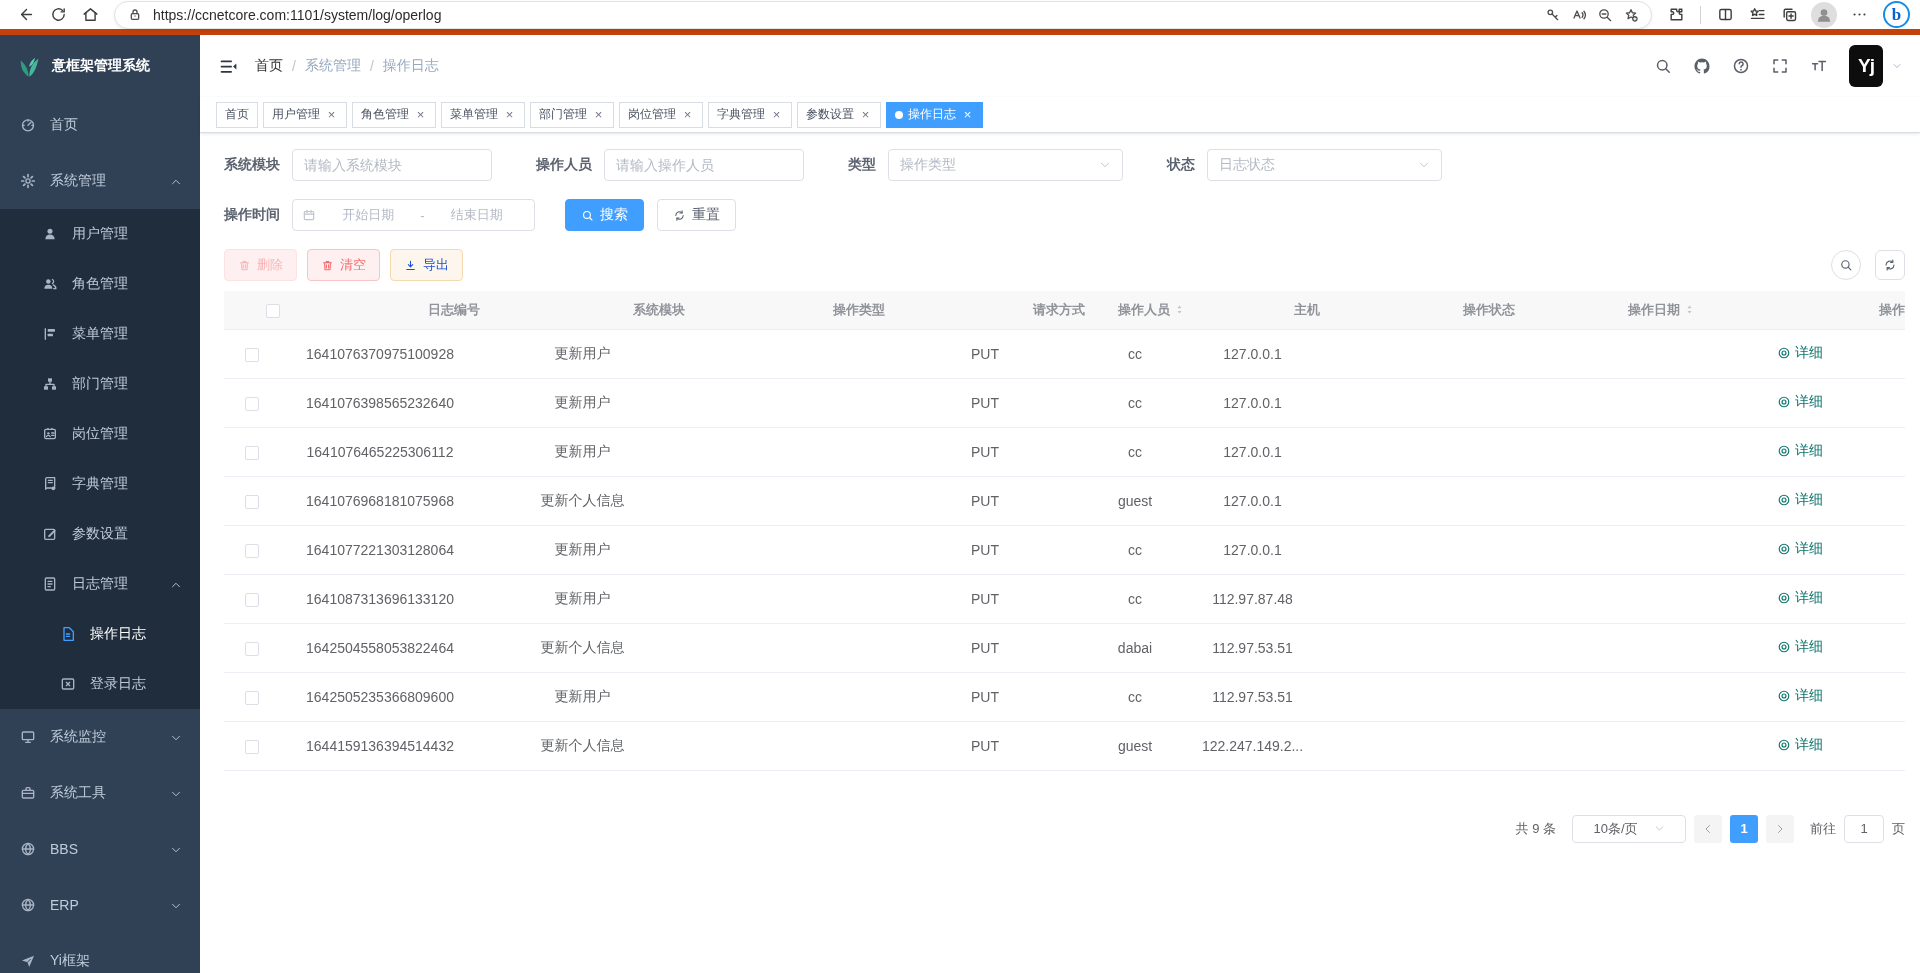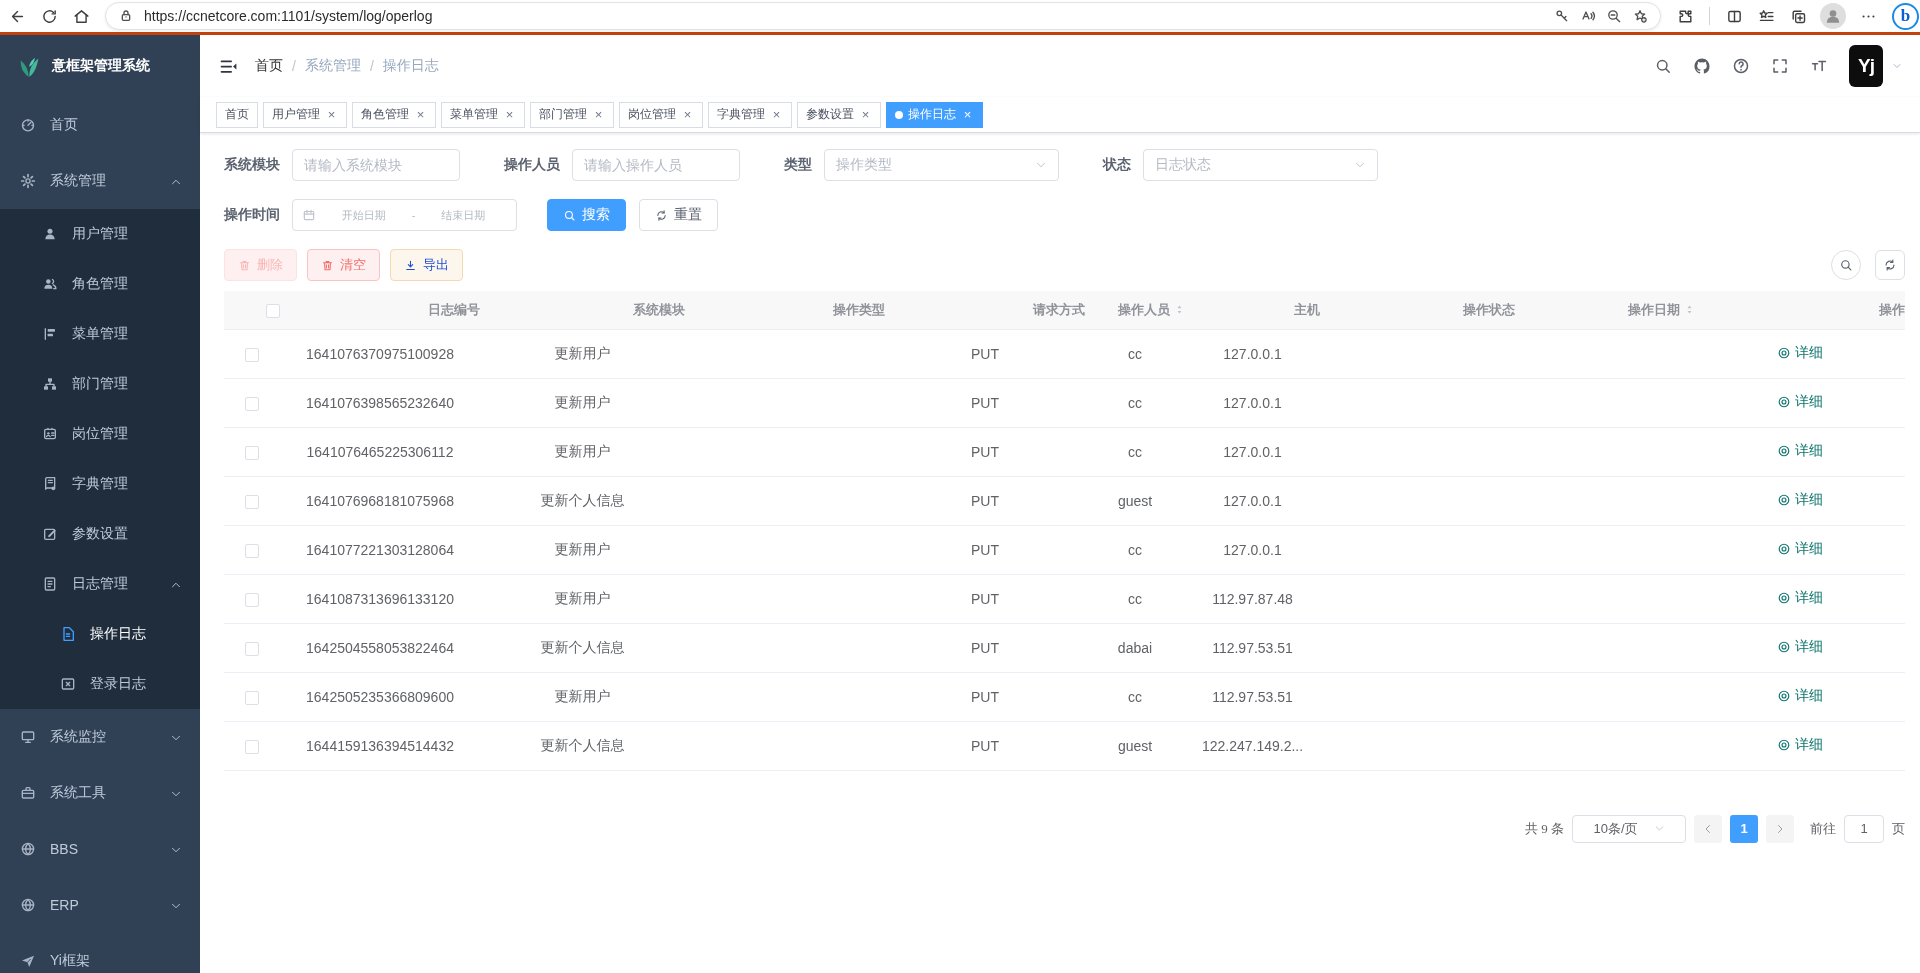--- a/index.html
+++ b/index.html
@@ -3,22 +3,22 @@
 <meta charset="utf-8">
 <style>
   * { box-sizing: border-box; margin: 0; padding: 0; }
   html, body { width: 1920px; height: 973px; overflow: hidden; background: #fff;
     font-family: "Liberation Sans", "DejaVu Sans", sans-serif; }
   [data-icon] { display: inline-flex; align-items: center; justify-content: center; }
   [data-icon] svg { width: 100%; height: 100%; display: block; }
   .cx { display: flex; align-items: center; justify-content: center; }
 
   
-  .browser { height: 35px; background: #fff; border-bottom: 3px solid #c2410c;
-    display: flex; align-items: center; padding: 0 1px; }
+  .browser { height: 35px; background: #fff; border-bottom: 6px solid #c2410c;
+    display: flex; align-items: center; padding: 0 10px; }
   .b-icon { width: 32px; height: 28px; color: #3e3e3e; display: flex; align-items: center; justify-content: center; cursor: pointer; flex-shrink: 0; }
   .b-icon > span, .b-icon { }
   .b-ic { width: 17px; height: 17px; }
   .urlbar { flex: 1; height: 28px; margin: 0 8px; background: #fff; border: 1px solid #e2e2e2;
     box-shadow: 0 1px 3px rgba(0,0,0,.08); border-radius: 14px; display: flex; align-items: center;
     padding: 0 12px; gap: 10px; min-width: 0; cursor: text; }
   .url { flex: 1; font-size: 14px; color: #2b2b2b; white-space: nowrap; overflow: hidden; }
   .u-ic { width: 16px; height: 16px; color: #4f4f4f; flex-shrink: 0; cursor: pointer; }
   .vdiv { width: 1px; height: 18px; background: #d4d4d4; margin: 0 8px; flex-shrink: 0; }
   .b-avatar { width: 26px; height: 26px; border-radius: 50%; background: #dedede; color: #8f8f8f; margin: 0 6px; cursor: pointer; flex-shrink: 0; }
@@ -65,29 +65,29 @@
   .tag .x { font-style: normal; font-size: 13px; line-height: 14px; width: 13px; text-align: center; color: #6f7686; }
   .tag.active { background: #409EFF; border-color: #409EFF; color: #fff; }
   .tag.active .x { color: #fff; }
   .dot { width: 8px; height: 8px; border-radius: 50%; background: #fff; display: inline-block; }
 
   
   .content { flex: 1; padding: 16px 15px 0 24px; position: relative; }
   .frow { display: flex; align-items: center; margin-bottom: 18px; }
   .fgroup { display: flex; align-items: center; margin-right: 44px; }
   .flabel { font-size: 14px; font-weight: bold; color: #5c6370; margin-right: 12px; white-space: nowrap; }
-  .finput { width: 168px; height: 32px; border: 1px solid #dcdfe6; border-radius: 4px; padding: 0 11px;
+  .finput { width: 200px; height: 32px; border: 1px solid #dcdfe6; border-radius: 4px; padding: 0 11px;
     font-size: 14px; color: #606266; outline: none; font-family: inherit; }
   .finput::placeholder { color: #b3b9c4; }
   .fselect { width: 235px; height: 32px; border: 1px solid #dcdfe6; border-radius: 4px; background: #fff;
     display: flex; align-items: center; justify-content: space-between; padding: 0 11px;
     color: #b3b9c4; font-size: 14px; cursor: pointer; }
   .chev { width: 12px; height: 12px; color: #c0c4cc; }
-  .daterange { width: 225px; height: 32px; border: 1px solid #dcdfe6; border-radius: 4px; background: #fff;
-    display: flex; align-items: center; padding: 0 9px; gap: 4px; font-size: 11px; color: #b3b9c4; cursor: pointer; }
+  .daterange { width: 243px; height: 32px; border: 1px solid #dcdfe6; border-radius: 4px; background: #fff;
+    display: flex; align-items: center; padding: 0 9px; gap: 4px; font-size: 13px; color: #b3b9c4; cursor: pointer; }
   .cal { width: 14px; height: 14px; color: #c0c4cc; flex-shrink: 0; }
   .dph { flex: 1; text-align: center; white-space: nowrap; }
   .btn { height: 32px; border-radius: 4px; display: inline-flex; align-items: center; gap: 6px;
     font-size: 14px; padding: 4px 15px; cursor: pointer; border: 1px solid transparent; background: #fff; font-family: inherit; }
   .btn [data-icon] { width: 13px; height: 13px; }
   .btn-search { background: #409EFF; border-color: #409EFF; color: #fff; margin-left: 30px; }
   .btn-reset { border-color: #dcdfe6; color: #5c6370; margin-left: 13px; }
   .toolbar { display: flex; align-items: center; margin-bottom: 10px; }
   .btn-sm { padding: 0 13px; font-size: 13px; }
   .btn-del { color: #fab6b6; background: #fef0f0; border-color: #fde2e2; cursor: not-allowed; }
@@ -107,21 +107,21 @@
     border-bottom: 1px solid #ebeef5; padding: 0 4px; white-space: nowrap; overflow: hidden; text-overflow: ellipsis; }
   .cb { display: inline-block; width: 14px; height: 14px; border: 1px solid #dcdfe6; border-radius: 2px;
     background: #fff; vertical-align: middle; cursor: pointer; }
   .sort { display: inline-block; width: 11px; height: 15px; vertical-align: middle; margin-left: 4px; color: #c0c4cc; }
   .detail { color: #0f766e; cursor: pointer; display: inline-flex; align-items: center; gap: 4px; font-size: 14px; }
   .detail [data-icon] { width: 14px; height: 14px; }
 
   
   .pager { display: flex; align-items: center; justify-content: flex-end; margin-top: 44px;
     font-size: 13px; color: #606266; gap: 8px; }
-  .pg-total { white-space: nowrap; font-family: Liberation Serif, serif; }
+  .pg-total { margin-right: 8px; white-space: nowrap; }
   .pg-size { width: 114px; height: 28px; border: 1px solid #dcdfe6; border-radius: 4px; background: #fff;
     display: flex; align-items: center; justify-content: center; gap: 16px; cursor: pointer; }
   .pg-size .chev { width: 11px; height: 11px; }
   .pg-btn { width: 28px; height: 28px; background: #f4f4f5; color: #9aa0a6; border-radius: 3px; cursor: pointer; }
   .pg-btn [data-icon] { width: 12px; height: 12px; }
   .pg-cur { width: 28px; height: 28px; background: #409EFF; color: #fff; border-radius: 3px;
     font-weight: bold; font-size: 13px; cursor: pointer; }
   .pg-goto { margin-left: 8px; white-space: nowrap; }
   .pg-input { width: 40px; height: 28px; border: 1px solid #dcdfe6; border-radius: 4px; text-align: center;
     font-size: 13px; color: #606266; outline: none; font-family: inherit; }

